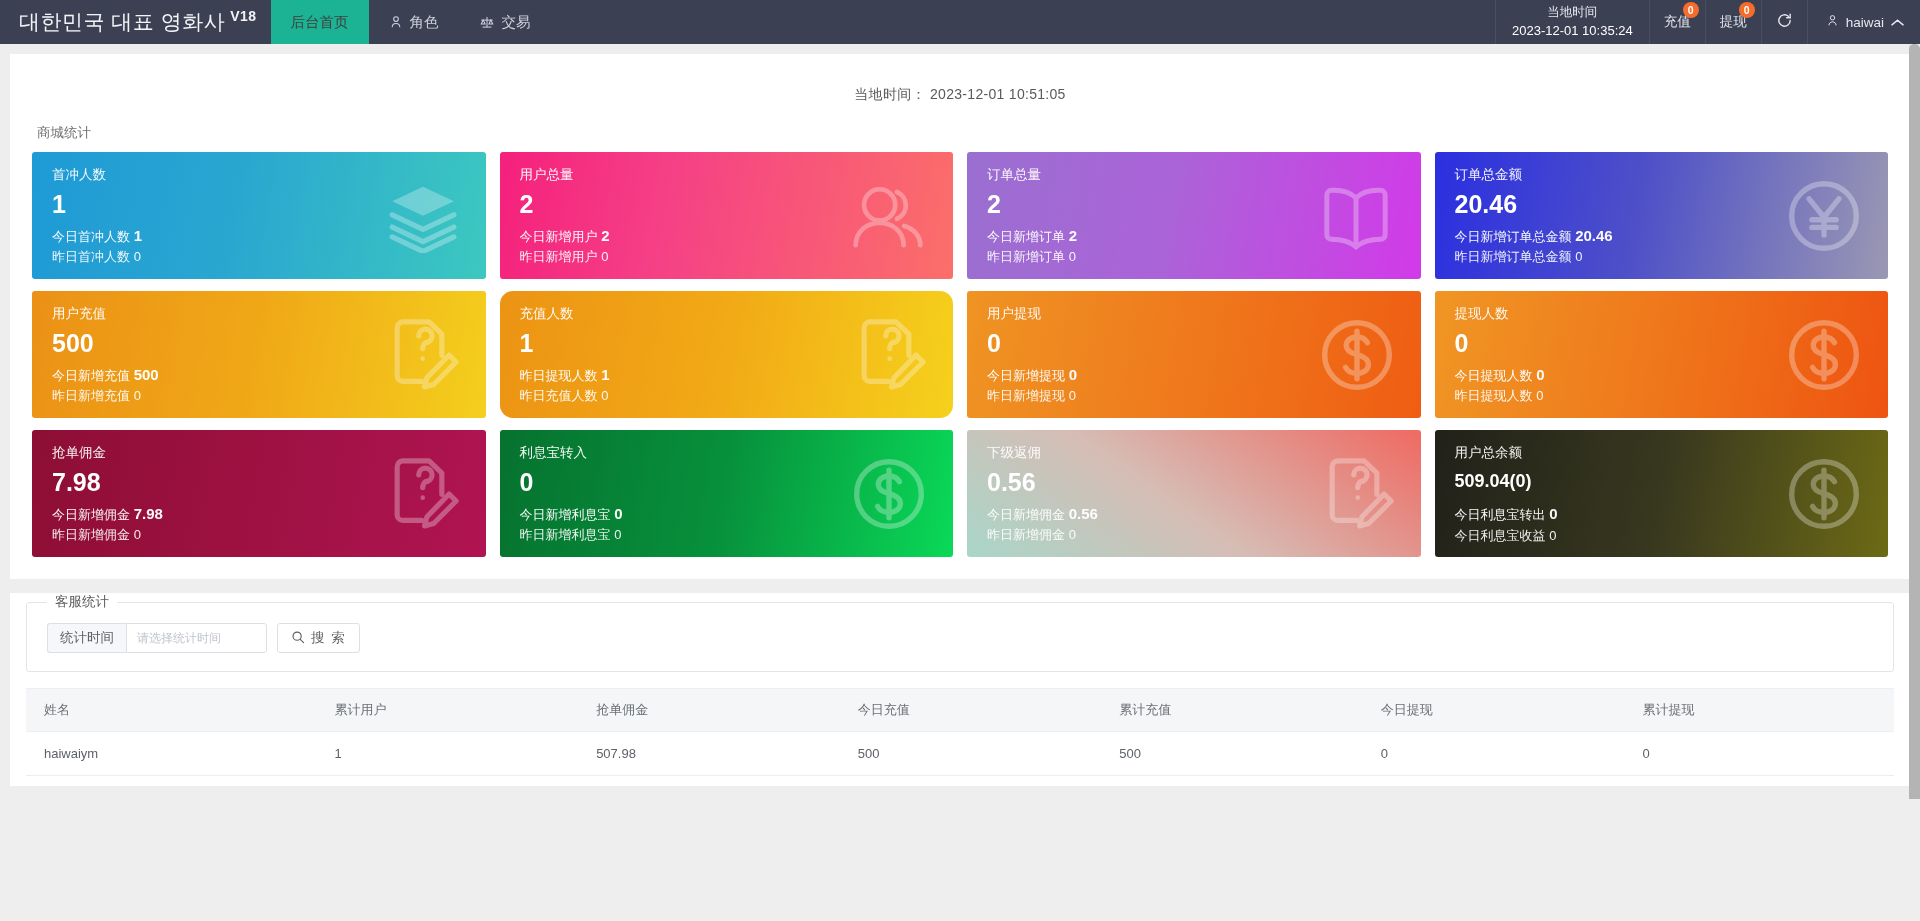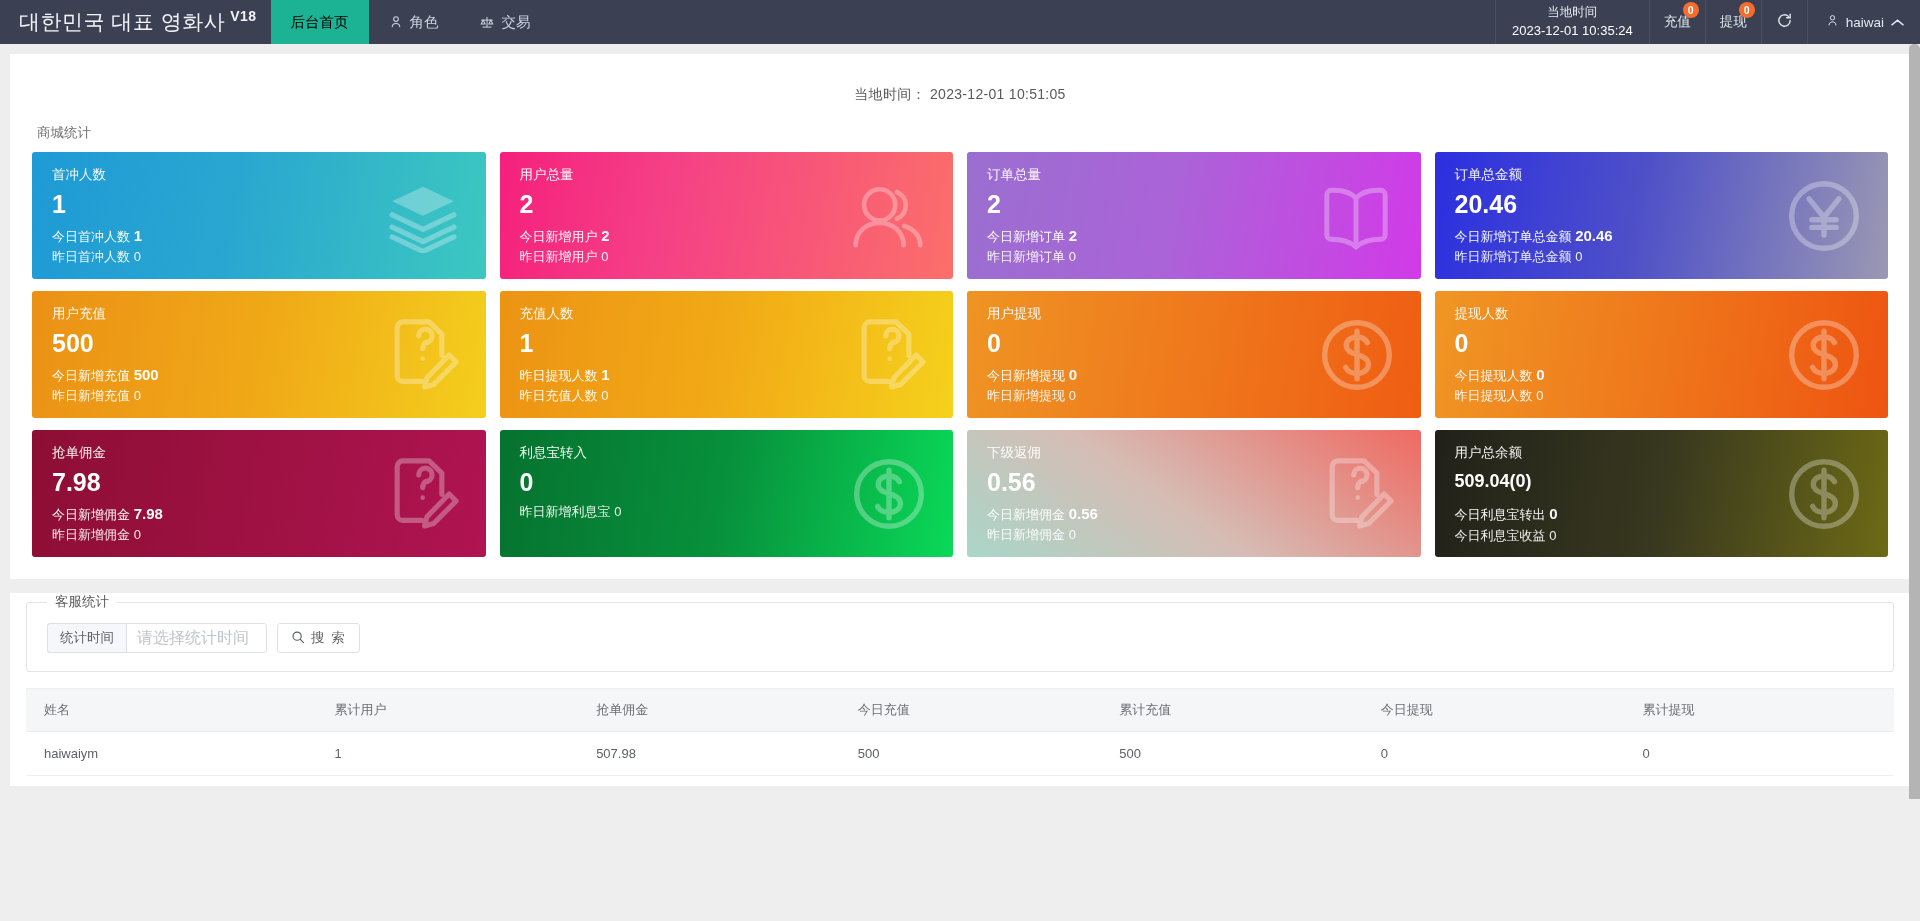--- a/index.html
+++ b/index.html
@@ -45,21 +45,21 @@
     align-items: center;
     gap: 7px;
     padding: 0 20px;
     font-size: 14.5px;
     color: #cfd4de;
     cursor: pointer;
     white-space: nowrap;
   }
   .nav-item.active {
     background: #1bb394;
-    color: #000000;
+    color: #404040;
   }
   .nav-item svg { display: block; }
 
   .nav-right {
     margin-left: auto;
     display: flex;
     align-items: stretch;
   }
   .nr-cell {
     display: flex;
@@ -211,21 +211,21 @@
     display: flex;
     align-items: center;
     white-space: nowrap;
   }
   .ig-input {
     border: 1px solid #dcdfe6;
     border-radius: 0 3px 3px 0;
     height: 30px;
     width: 141px;
     padding: 0 10px;
-    font-size: 16px;
+    font-size: 12px;
     color: #606266;
     outline: none;
     font-family: "Liberation Sans", sans-serif;
   }
   .ig-input::placeholder { color: #bfc4cd; }
   .btn-search {
     display: flex;
     align-items: center;
     gap: 6px;
     height: 30px;
@@ -431,21 +431,21 @@
           <div class="c-sub dim"><span>昨日新增充值</span> <span>0</span></div>
           <div class="c-icon">
             <svg width="74" height="76" viewBox="0 0 24 25" stroke="#ffffff" fill="none" stroke-width="1.7" stroke-linejoin="round" stroke-linecap="round">
       <path d="M18.2 12.6V5.6L14 1.6H5.4A1.9 1.9 0 0 0 3.5 3.5v15.8a1.9 1.9 0 0 0 1.9 1.9h6.2"></path>
       <path d="M10.6 6.2a2.2 2.2 0 1 1 2.2 2.2c-.6.6-.9 1.1-.9 2"></path>
       <circle cx="11.9" cy="13.7" r="0.75" fill="#ffffff" stroke="none"></circle>
       <path d="M20.6 12.5l2.3 2.3-7.4 7.4-3 .8.8-3z"></path>
             </svg>
           </div>
         </div>
-        <div class="card" style="background: linear-gradient(100deg, rgb(236, 147, 20) 0%, rgb(242, 170, 22) 50%, rgb(245, 209, 28) 100%);">
+        <div class="card" style="background: linear-gradient(100deg, rgb(236, 147, 20) 0%, rgb(242, 170, 22) 50%, rgb(245, 209, 28) 100%); border-radius: 13px;">
           <div class="c-title">充值人数</div>
           <div class="c-value">1</div>
           <div class="c-sub"><span>昨日提现人数</span> <span class="strong">1</span></div>
           <div class="c-sub dim"><span>昨日充值人数</span> <span>0</span></div>
           <div class="c-icon">
             <svg width="74" height="76" viewBox="0 0 24 25" stroke="#ffffff" fill="none" stroke-width="1.7" stroke-linejoin="round" stroke-linecap="round">
       <path d="M18.2 12.6V5.6L14 1.6H5.4A1.9 1.9 0 0 0 3.5 3.5v15.8a1.9 1.9 0 0 0 1.9 1.9h6.2"></path>
       <path d="M10.6 6.2a2.2 2.2 0 1 1 2.2 2.2c-.6.6-.9 1.1-.9 2"></path>
       <circle cx="11.9" cy="13.7" r="0.75" fill="#ffffff" stroke="none"></circle>
       <path d="M20.6 12.5l2.3 2.3-7.4 7.4-3 .8.8-3z"></path>
@@ -488,20 +488,21 @@
       <path d="M18.2 12.6V5.6L14 1.6H5.4A1.9 1.9 0 0 0 3.5 3.5v15.8a1.9 1.9 0 0 0 1.9 1.9h6.2"></path>
       <path d="M10.6 6.2a2.2 2.2 0 1 1 2.2 2.2c-.6.6-.9 1.1-.9 2"></path>
       <circle cx="11.9" cy="13.7" r="0.75" fill="#ffffff" stroke="none"></circle>
       <path d="M20.6 12.5l2.3 2.3-7.4 7.4-3 .8.8-3z"></path>
             </svg>
           </div>
         </div>
         <div class="card" style="background: linear-gradient(100deg, rgb(6, 114, 47) 0%, rgb(7, 145, 60) 50%, rgb(10, 217, 88) 100%);">
           <div class="c-title">利息宝转入</div>
           <div class="c-value">0</div>
+          <div class="c-sub"><span>今日新增利息宝</span> <span class="strong">0</span></div>
           <div class="c-sub dim"><span>昨日新增利息宝</span> <span>0</span></div>
           <div class="c-icon">
             <svg width="76" height="76" viewBox="0 0 24 24" stroke="#ffffff" fill="none" stroke-width="1.7" stroke-linejoin="round" stroke-linecap="round">
       <circle cx="12" cy="12" r="10.2"></circle>
       <path d="M15.3 8.1c-.6-1.1-1.9-1.8-3.3-1.8-2 0-3.4 1.2-3.4 2.7 0 1.6 1.3 2.3 3.4 2.9 2.2.6 3.6 1.4 3.6 3.1 0 1.6-1.5 2.8-3.6 2.8-1.6 0-3-.7-3.6-1.9"></path>
       <path d="M12 4.5v15"></path>
             </svg>
           </div>
         </div>
         <div class="card" style="background: linear-gradient(35deg, rgb(169, 214, 201) 0%, rgb(214, 188, 180) 45%, rgb(239, 106, 98) 100%);">

